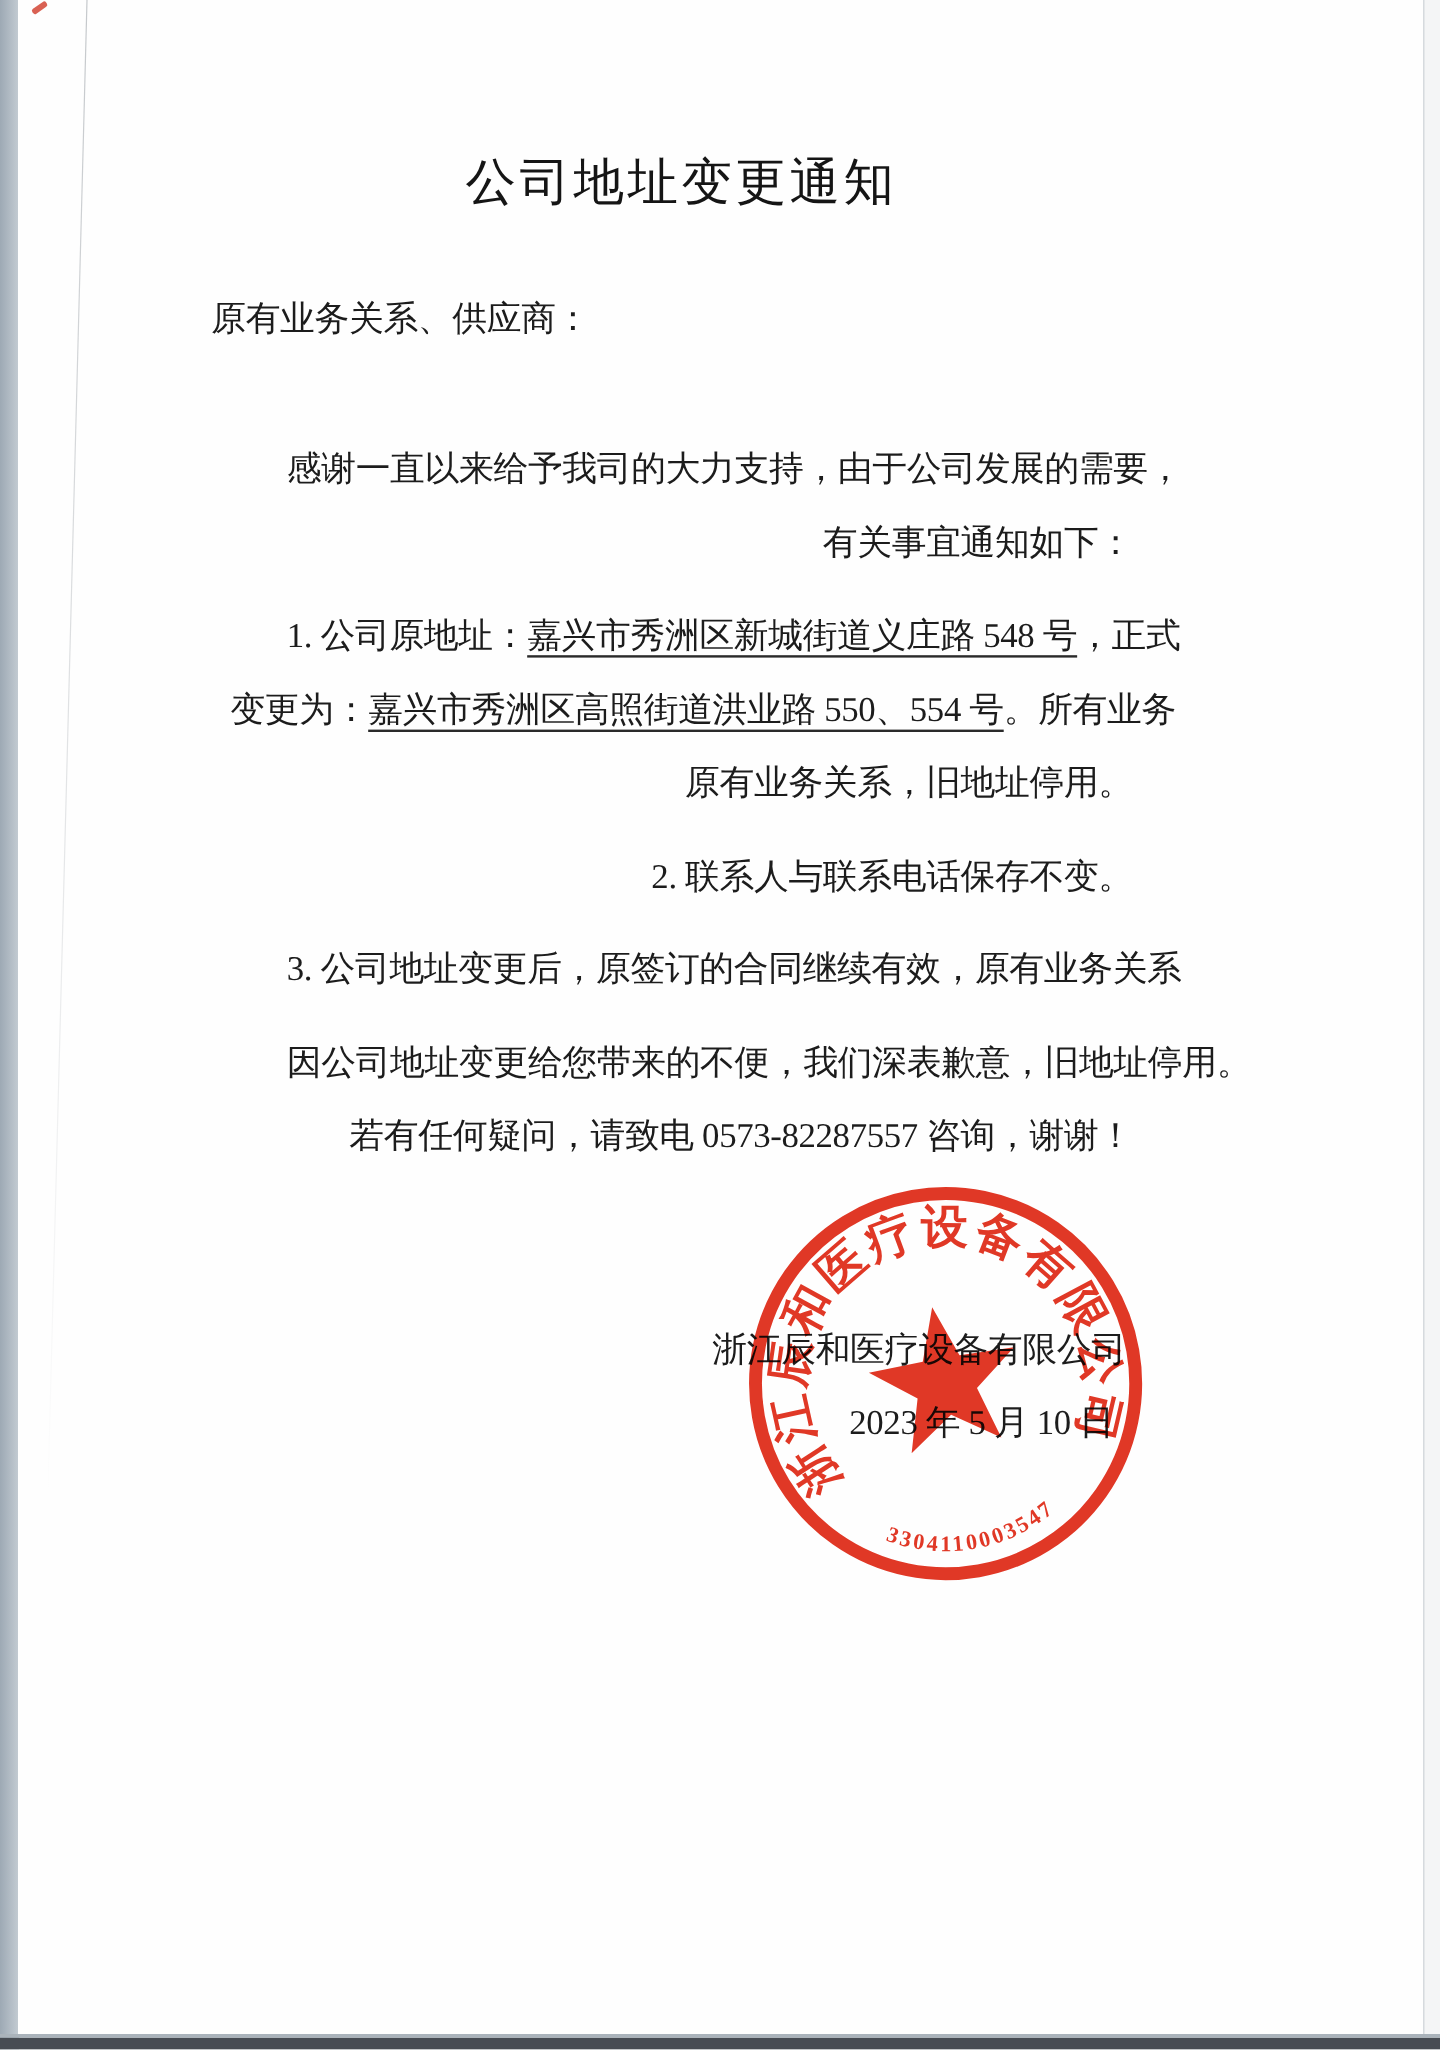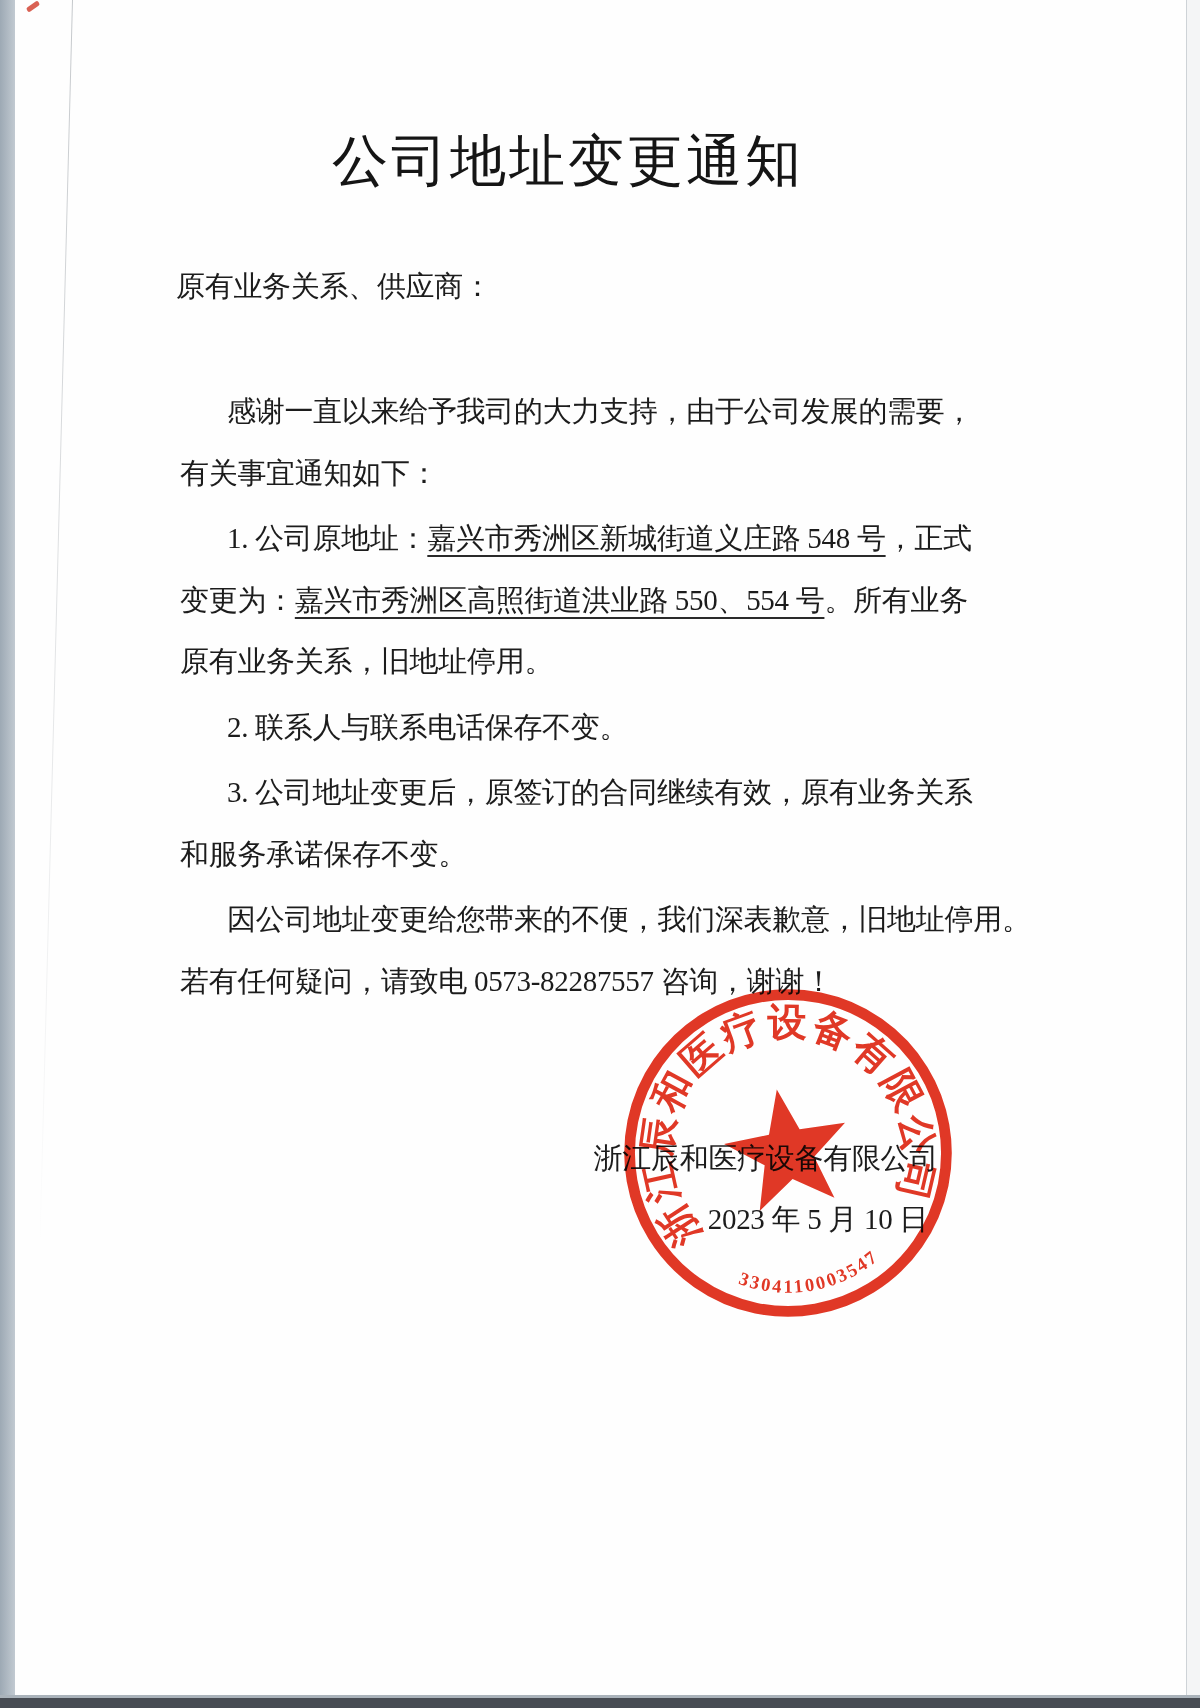--- a/index.html
+++ b/index.html
@@ -36,24 +36,24 @@
     position:absolute; left:26px; top:4px; width:14px; height:5px;
     background:#cf3a28; border-radius:2px; transform:rotate(-35deg); opacity:.8;
   }
   
   .content {
     position:absolute; left:176px; top:0; width:784px;
     font-size:29px; color:#1c1c1c; letter-spacing:-0.3px;
   }
   .title {
     margin-top:124px; text-align:center;
-    font-size:56px; letter-spacing:3px; color:#151515; white-space:nowrap;
+    font-size:42px; letter-spacing:3px; color:#151515; white-space:nowrap;
   }
   .salutation { margin-top:56px; line-height:61px; white-space:nowrap; }
-  .para { margin:4px; }
+  .para { margin:16px;text-align:right; }
   .intro { margin-top:64px; }
   .line { line-height:61.5px; white-space:nowrap; }
   .line.indent { text-indent:47px; }
   .u {
     text-decoration:underline;
     text-underline-offset:7px;
     text-decoration-thickness:1.5px;
     text-decoration-color:#2a2a2a;
   }
   .signature { margin-top:116px; text-align:right; }
@@ -87,21 +87,20 @@
   <div class="para">
       <div class="line indent"><span>1. 公司原地址：</span><span class="u">嘉兴市秀洲区新城街道义庄路 548 号</span><span>，正式</span></div>
       <div class="line"><span>变更为：</span><span class="u">嘉兴市秀洲区高照街道洪业路 550、554 号</span><span>。所有业务</span></div>
       <div class="line"><span>原有业务关系，旧地址停用。</span></div>
     </div>
   <div class="para">
       <div class="line indent"><span>2. 联系人与联系电话保存不变。</span></div>
     </div>
   <div class="para">
       <div class="line indent"><span>3. 公司地址变更后，原签订的合同继续有效，原有业务关系</span></div>
-      <div class="line"><span>和服务承诺保存不变。</span></div>
     </div>
   <div class="para">
       <div class="line indent"><span>因公司地址变更给您带来的不便，我们深表歉意，旧地址停用。</span></div>
       <div class="line"><span>若有任何疑问，请致电 0573-82287557 咨询，谢谢！</span></div>
     </div>
 
   <div class="signature">
     <div class="sig-company">浙江辰和医疗设备有限公司</div>
     <div class="sig-date">2023 年 5 月 10 日</div>
   </div>

